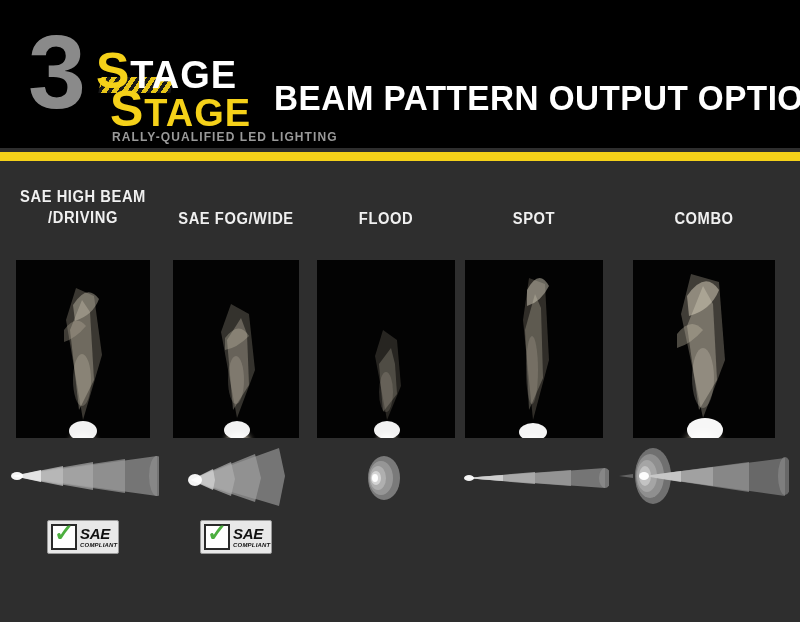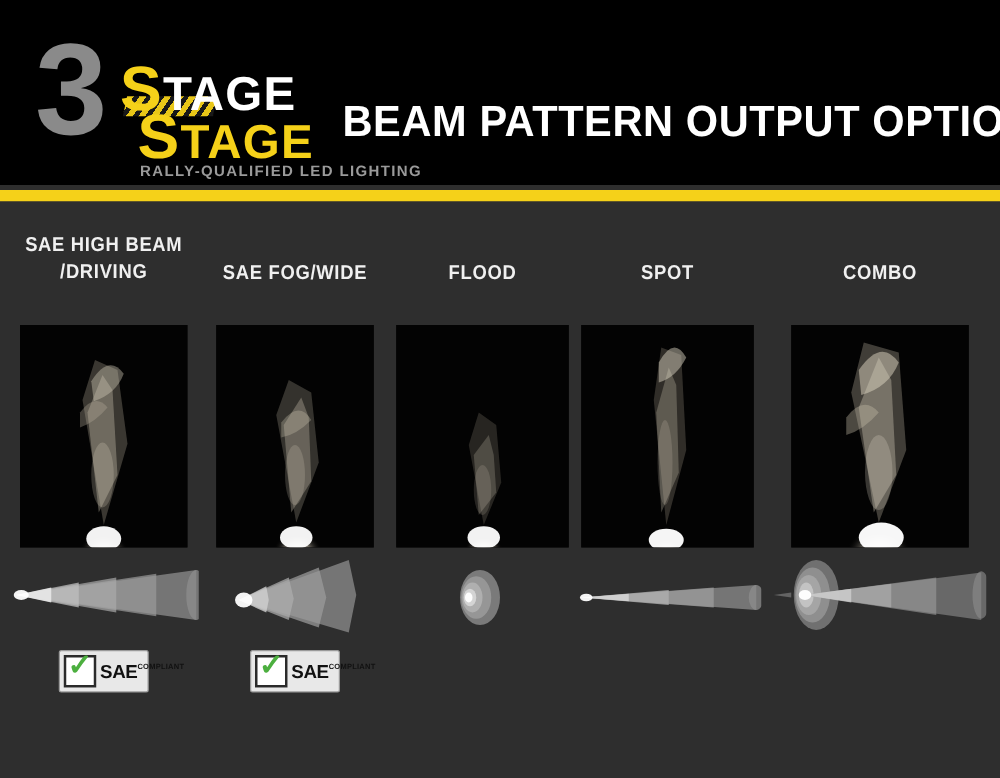--- a/index.html
+++ b/index.html
@@ -99,21 +99,21 @@
     display:flex;align-items:center;padding:0 3px;box-sizing:border-box;
   }
   .badge-box{
     width:22px;height:22px;border:2px solid #2a2a2a;background:#ffffff;
     position:relative;flex:0 0 auto;margin-right:3px;
   }
   .badge-check{
     position:absolute;left:1px;top:-5px;
     font-size:24px;line-height:24px;color:#4caf3f;font-weight:bold;
   }
-  .badge-txt{display:flex;flex-direction:row;line-height:1;}
+  .badge-txt{display:flex;flex-direction:column;line-height:1;font-style:italic;}
   .badge-sae{
     font-size:15px;font-weight:bold;color:#111;letter-spacing:-.3px;
   }
   .badge-comp{
     font-size:6px;font-weight:bold;color:#111;letter-spacing:.2px;
     margin-top:1px;
   }
 </style>
 </head>
 <body>

